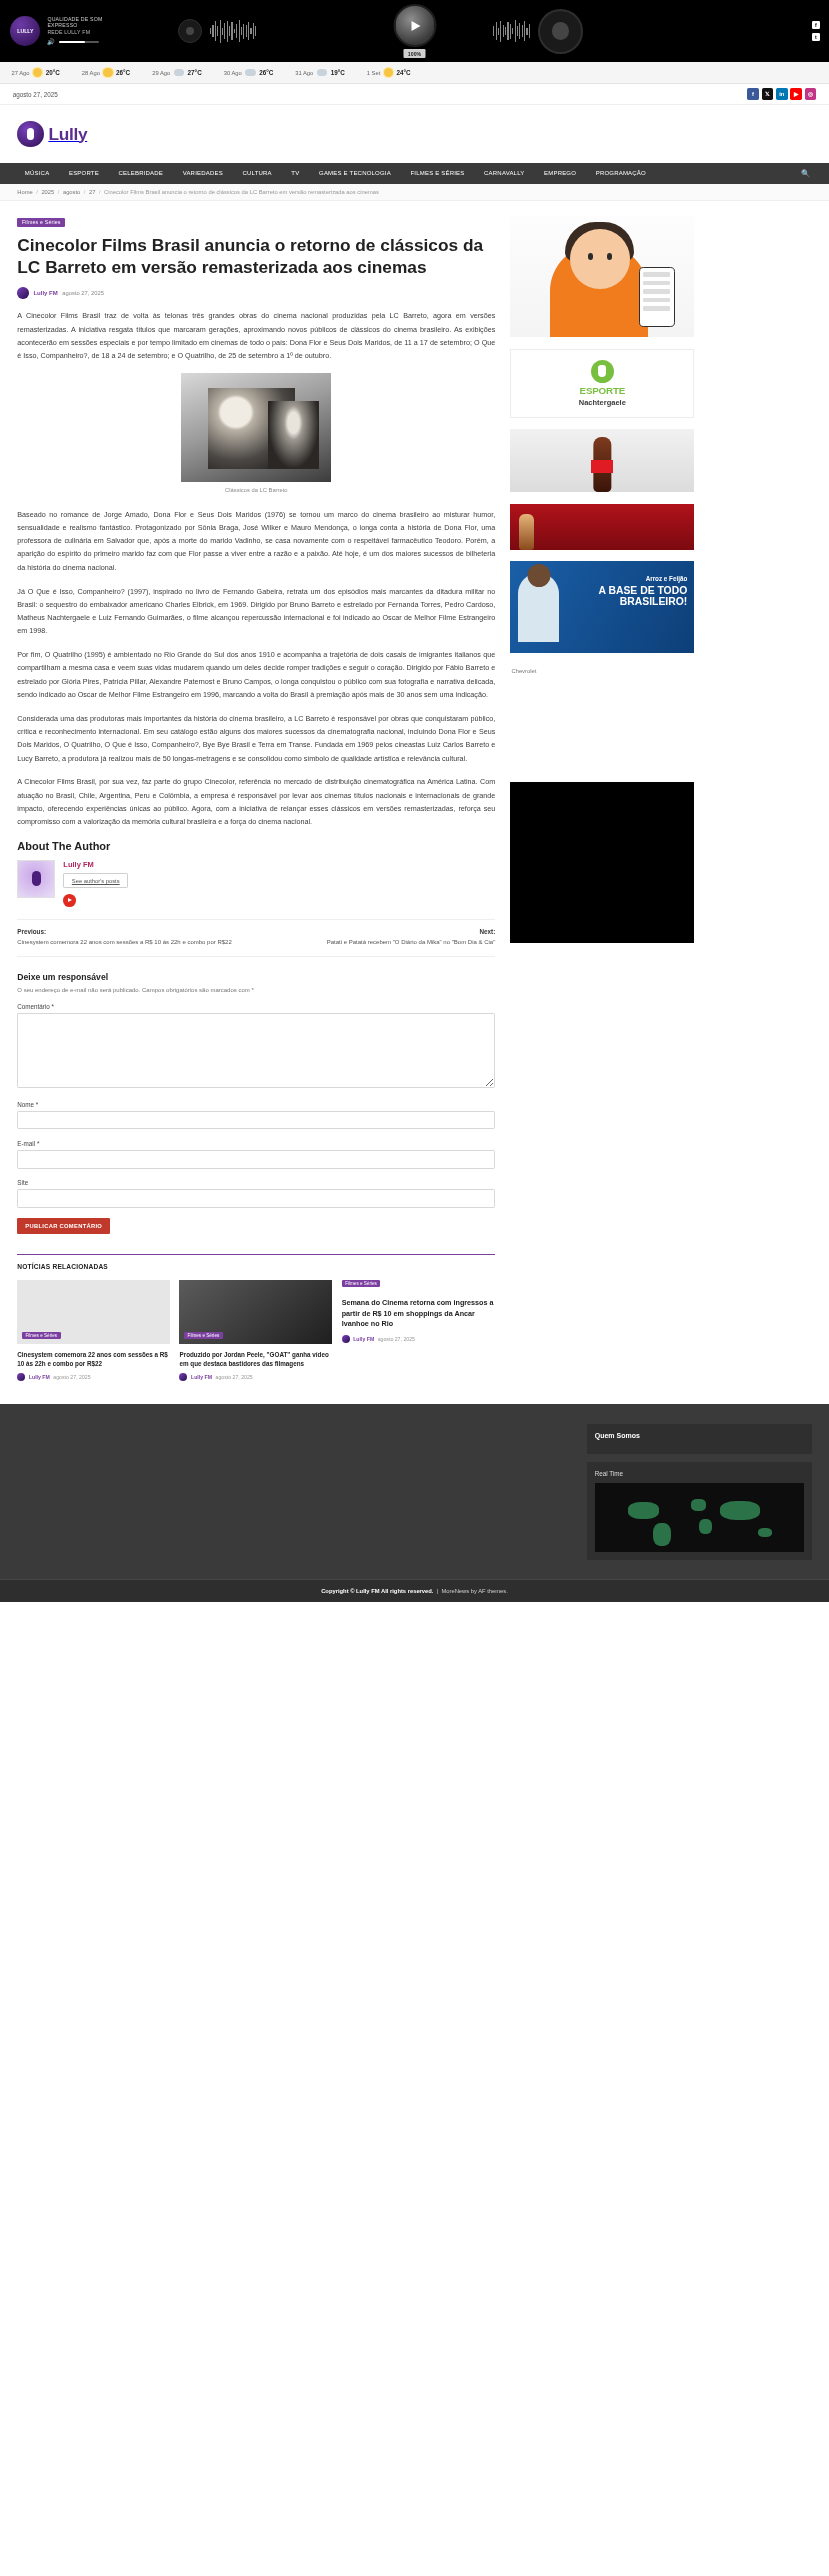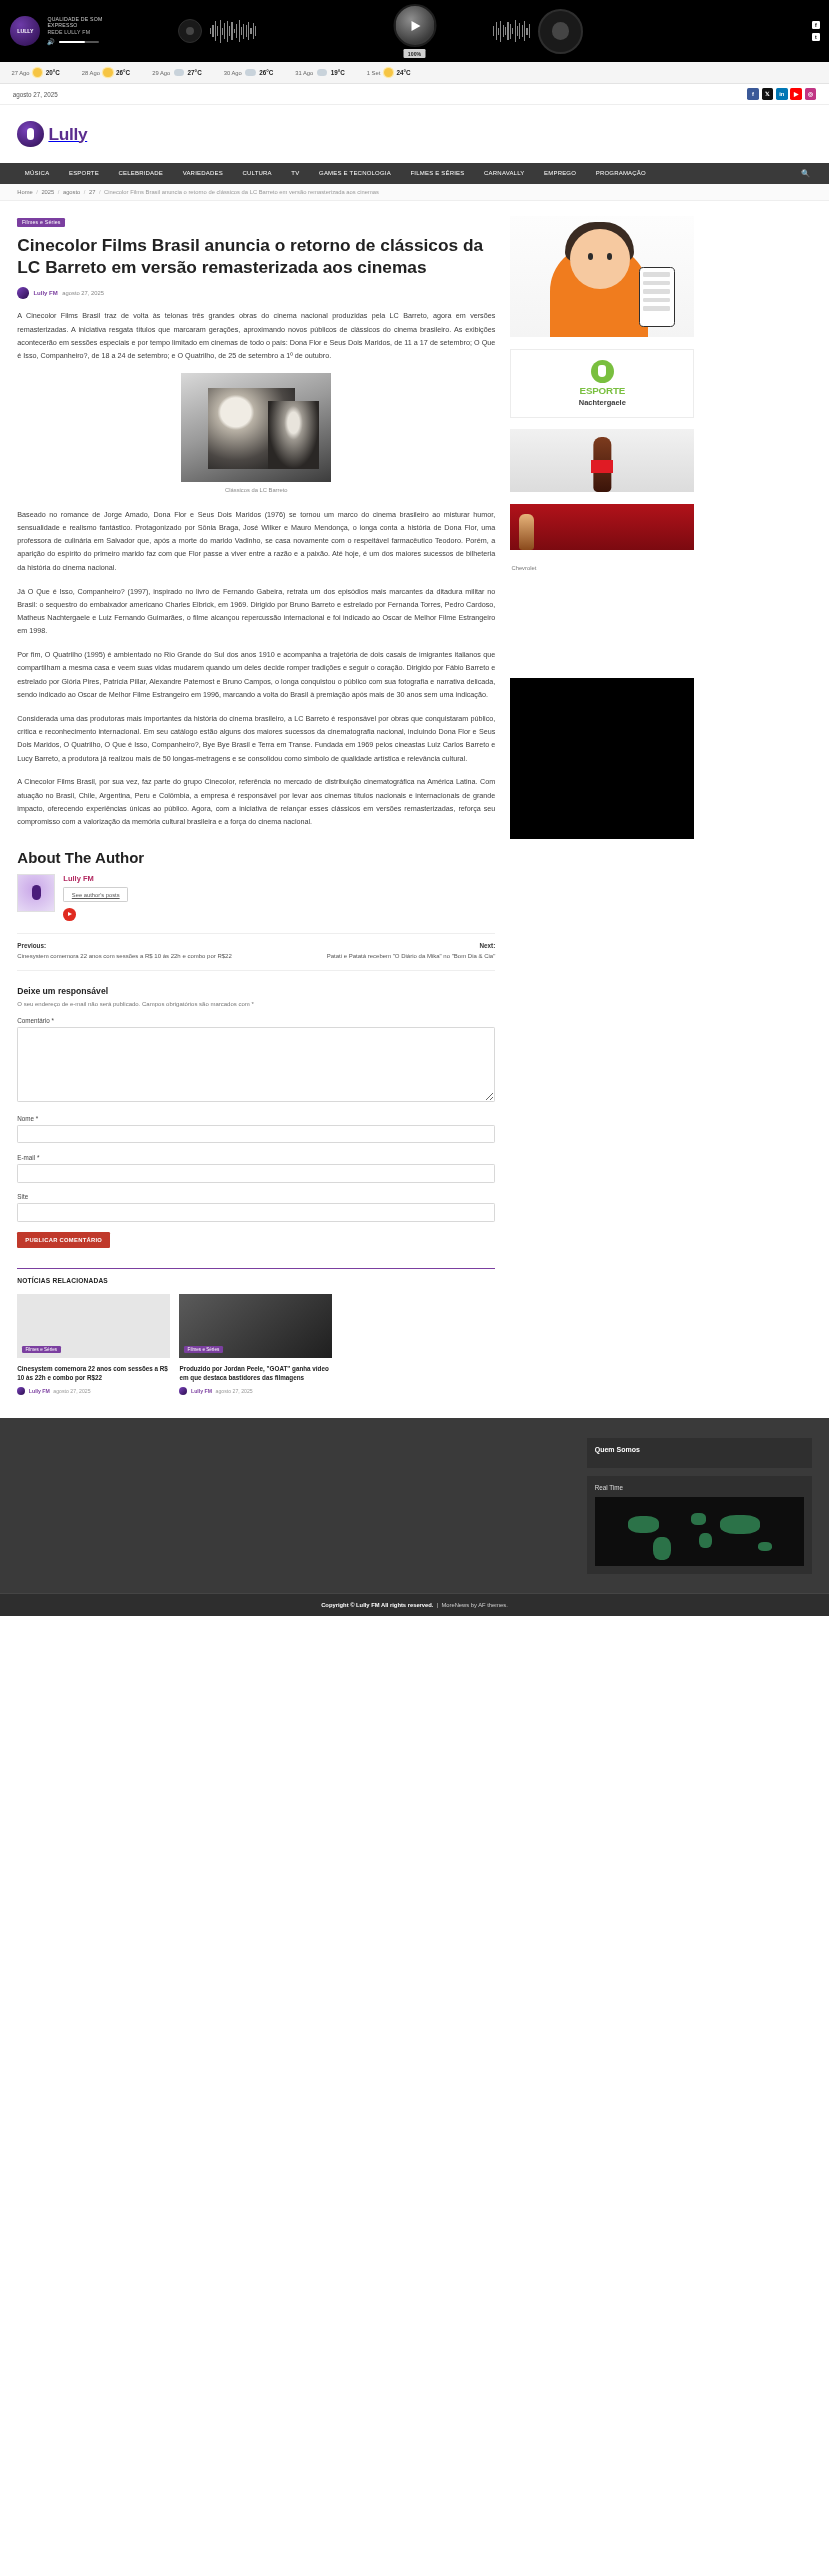--- a/index.html
+++ b/index.html
@@ -141,21 +141,21 @@
     content:""; position:absolute; left:18%; top:14%; width:58%; height:74%;
     background: radial-gradient(ellipse at 32% 30%, #f0ece4 0 18%, #b9b2a6 22%, #4b4744 60%, #141414 100%);
   }
   .figure .ph::after{
     content:""; position:absolute; right:8%; top:26%; width:34%; height:62%;
     background: radial-gradient(ellipse at 50% 32%, #e8e4dc 0 16%, #9d9890 26%, #2a2725 70%);
   }
   .figure figcaption { text-align:center; font-size:5.8px; color:#8a8a8a; margin-top:4.6px;}
 
   
-  h2.section { font-size:15px; color:#222; margin: 20px 0 8px 0;}
+  h2.section { font-size:11px; color:#222; margin: 11px 0 8px 0;}
   .author-box { display:flex; gap:8px; align-items:flex-start; margin-bottom:12.7px;}
   .author-av {
     width:38px;height:38px;border:0.6px solid #e0e0e0;
     background: radial-gradient(circle at 45% 40%, #c9a6e8, #e9dff6);
     display:flex;align-items:center;justify-content:center;
   }
   .author-av::after{content:"";width:9.2px;height:15px;border-radius:4.6px;background:#4a1d7a;}
   .author-name { color:#b2275f; font-size:7.5px; font-weight:bold; margin-bottom:4.6px;}
   .btn-outline {
     display:inline-block; border:0.6px solid #cfcfcf; background:#fff; color:#555;
@@ -511,20 +511,29 @@
         <div class="rel-thumb dark">
           <span class="tag">Filmes e Séries</span>
         </div>
         <div class="rel-title">Produzido por Jordan Peele, "GOAT" ganha vídeo em que destaca bastidores das filmagens</div>
         <div class="rel-meta">
           <span class="av"></span>
           <span class="au">Lully FM</span>
           <span>agosto 27, 2025</span>
         </div>
       </div>
+      <div class="rel-card rel-wide">
+        <span class="tag" style="background:#7b3fa0;color:#fff;font-size:4.6px;padding:1.2px 3.5px;border-radius:1.2px;">Filmes e Séries</span>
+        <div class="rel-title">Semana do Cinema retorna com ingressos a partir de R$ 10 em shoppings da Ancar Ivanhoe no Rio</div>
+        <div class="rel-meta">
+          <span class="av"></span>
+          <span class="au">Lully FM</span>
+          <span>agosto 27, 2025</span>
+        </div>
+      </div>
     </div>
   </div>
 
   <div class="side">
     <div class="ad ad-mascot">
       <div class="mascot-body"></div>
       <div class="mascot-hair"></div>
       <div class="mascot-head"></div>
       <div class="mascot-eye" style="left:78px"></div>
       <div class="mascot-eye" style="left:97px"></div>
@@ -543,20 +552,27 @@
       <div class="odonto-t2">Nachtergaele</div>
     </div>
 
     <div class="ad ad-coke">
       <div class="coke-bottle"></div>
         <div class="coke-label"></div>
     </div>
 
     <div class="ad ad-red"></div>
 
+    <div class="ad ad-feijao">
+      <div class="feijao-person"></div>
+      <div class="feijao-txt">
+        <div class="t1">Arroz e Feijão</div>
+        <div class="t2">A BASE DE TODO BRASILEIRO!</div>
+      </div>
+    </div>
 
     <div class="ad-alt">Chevrolet</div>
 
     <div class="side-dots"></div>
 
     <div class="ad ad-black" style="margin-top:35px"></div>
   </div>
 </div>
 
 <div class="footer">

